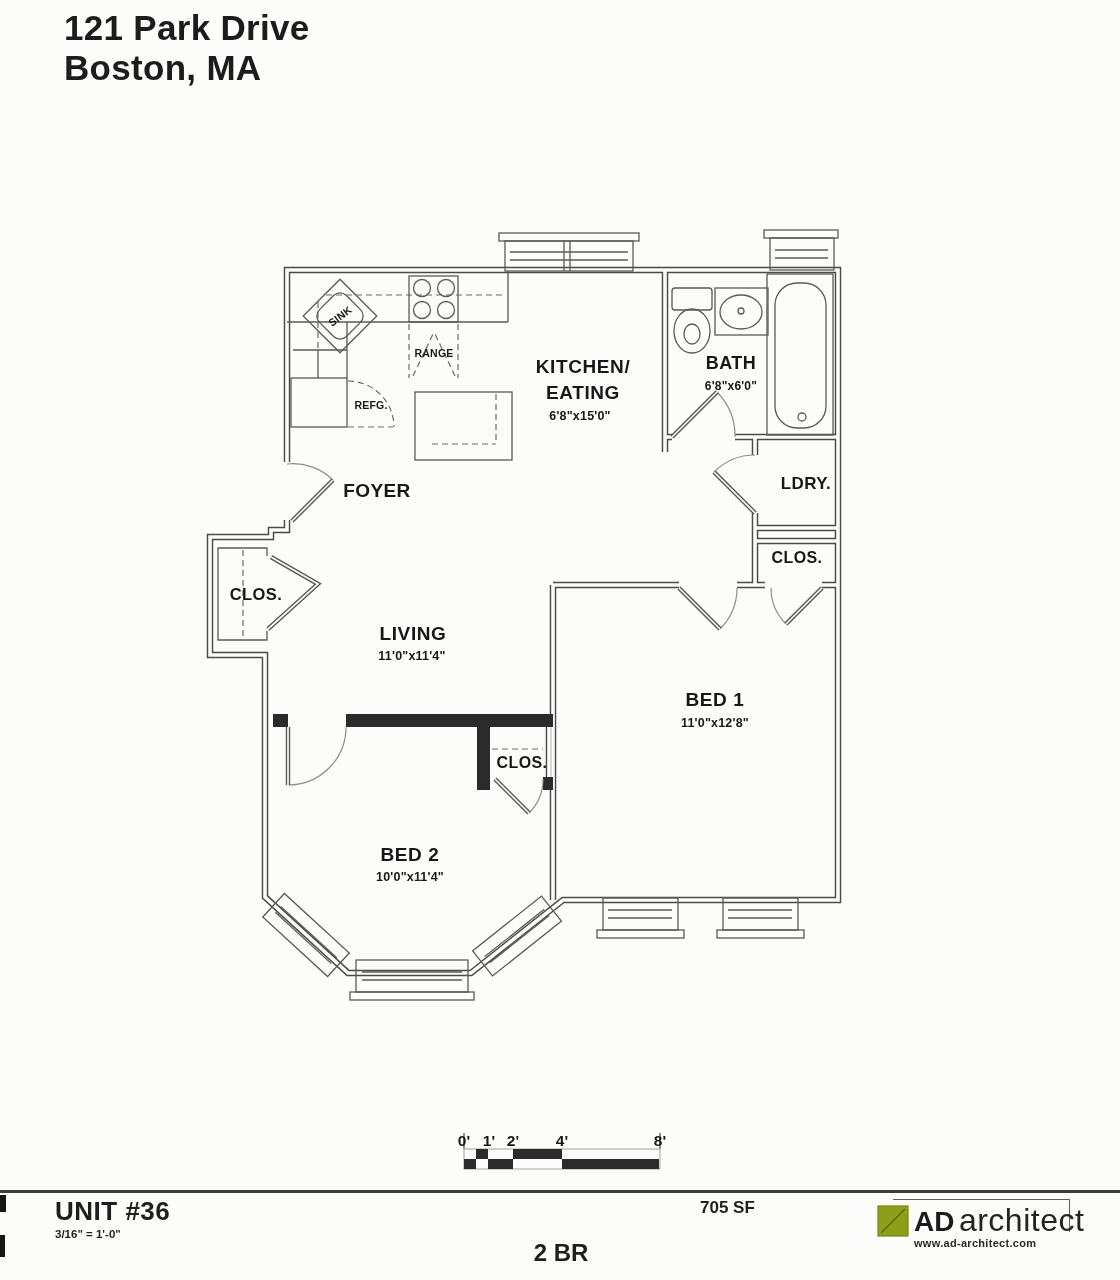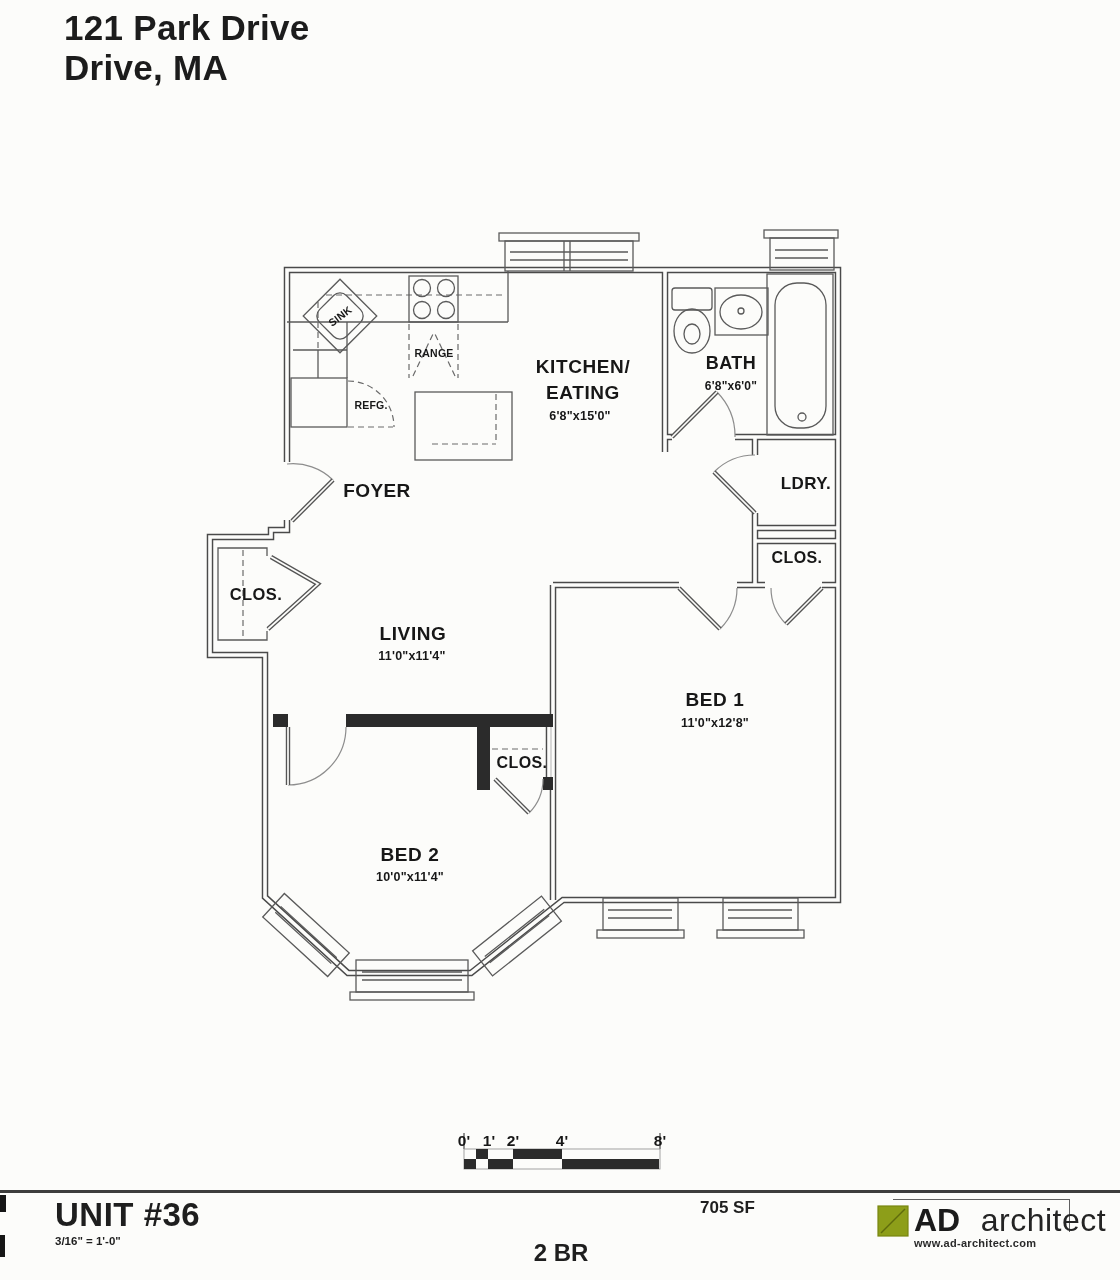--- a/index.html
+++ b/index.html
@@ -19,43 +19,43 @@
   .blk{fill:#2b2b2b;}
   .t{fill:#171717;font-family:"Liberation Sans",sans-serif;font-weight:bold;}
   .room{font-size:19px;letter-spacing:.6px;}
   .room-s{font-size:16.5px;letter-spacing:.4px;}
   .dims{font-size:12.5px;letter-spacing:.2px;}
   .fixture{font-size:10.5px;letter-spacing:.2px;}
   .scale-lb{font-size:15.5px;}
   
   .footer-line{position:absolute;left:0;top:1190px;width:1120px;height:3px;background:#3d3d3d;}
   .f-unit{position:absolute;left:55px;top:1196px;}
-  .f-unit-name{font-size:33px;font-weight:bold;letter-spacing:.5px;}
+  .f-unit-name{font-size:26px;font-weight:bold;letter-spacing:.5px;}
   .f-scale{font-size:11.5px;font-weight:bold;margin-top:1px;}
   .f-center{position:absolute;left:461px;top:1198px;width:200px;text-align:center;
             font-size:24px;font-weight:bold;line-height:1.22;margin-top:40px;}
   .f-area{position:absolute;left:700px;top:1198px;width:164px;text-align:left;
           font-size:17px;font-weight:bold;}
   .bracket{position:absolute;left:893px;top:1199px;width:176px;height:32px;
            border-top:1.5px solid #5f5f5f;border-right:1.5px solid #5f5f5f;}
   .logo-sq{position:absolute;left:877px;top:1205px;}
   .logo-text{position:absolute;left:914px;top:1202px;white-space:nowrap;}
-  .ad{font-size:32px;font-weight:bold;color:#1b1b1b;}
-  .arch{font-size:32px;font-weight:normal;color:#242424;letter-spacing:.5px;margin-left:16px;}
+  .ad{font-size:28px;font-weight:bold;color:#1b1b1b;}
+  .arch{font-size:32px;font-weight:normal;color:#242424;letter-spacing:.5px;}
   .site{font-size:11px;font-weight:bold;color:#2a2a2a;margin-top:-2px;letter-spacing:.3px;}
   .edge-mark{position:absolute;background:#161616;}
 </style>
 </head>
 <body>
 
 <div class="page">
 
   <div class="title">
     <div>121 Park Drive</div>
-    <div>Drive, MA</div>
+    <div>Boston, MA</div>
   </div>
 
   <svg class="plan" width="1120" height="1280" viewBox="0 0 1120 1280">
 
     <g>
       <path class="wall-o" d="M 287,462 L 287,270 L 838,270 L 838,900 L 563,900 L 471,973 L 348,973 L 265,897 L 265,655 L 210,655 L 210,537 L 271,537 L 271,530 L 287,530 L 287,520
         M 665,270 L 665,437 M 665,437 L 672,437 M 735,437 L 838,437 M 665,437 L 665,452
         M 755,437 L 755,455 M 755,513 L 755,585
         M 755,528 L 838,528 M 755,541 L 838,541
         M 755,585 L 765,585 M 822,585 L 838,585

